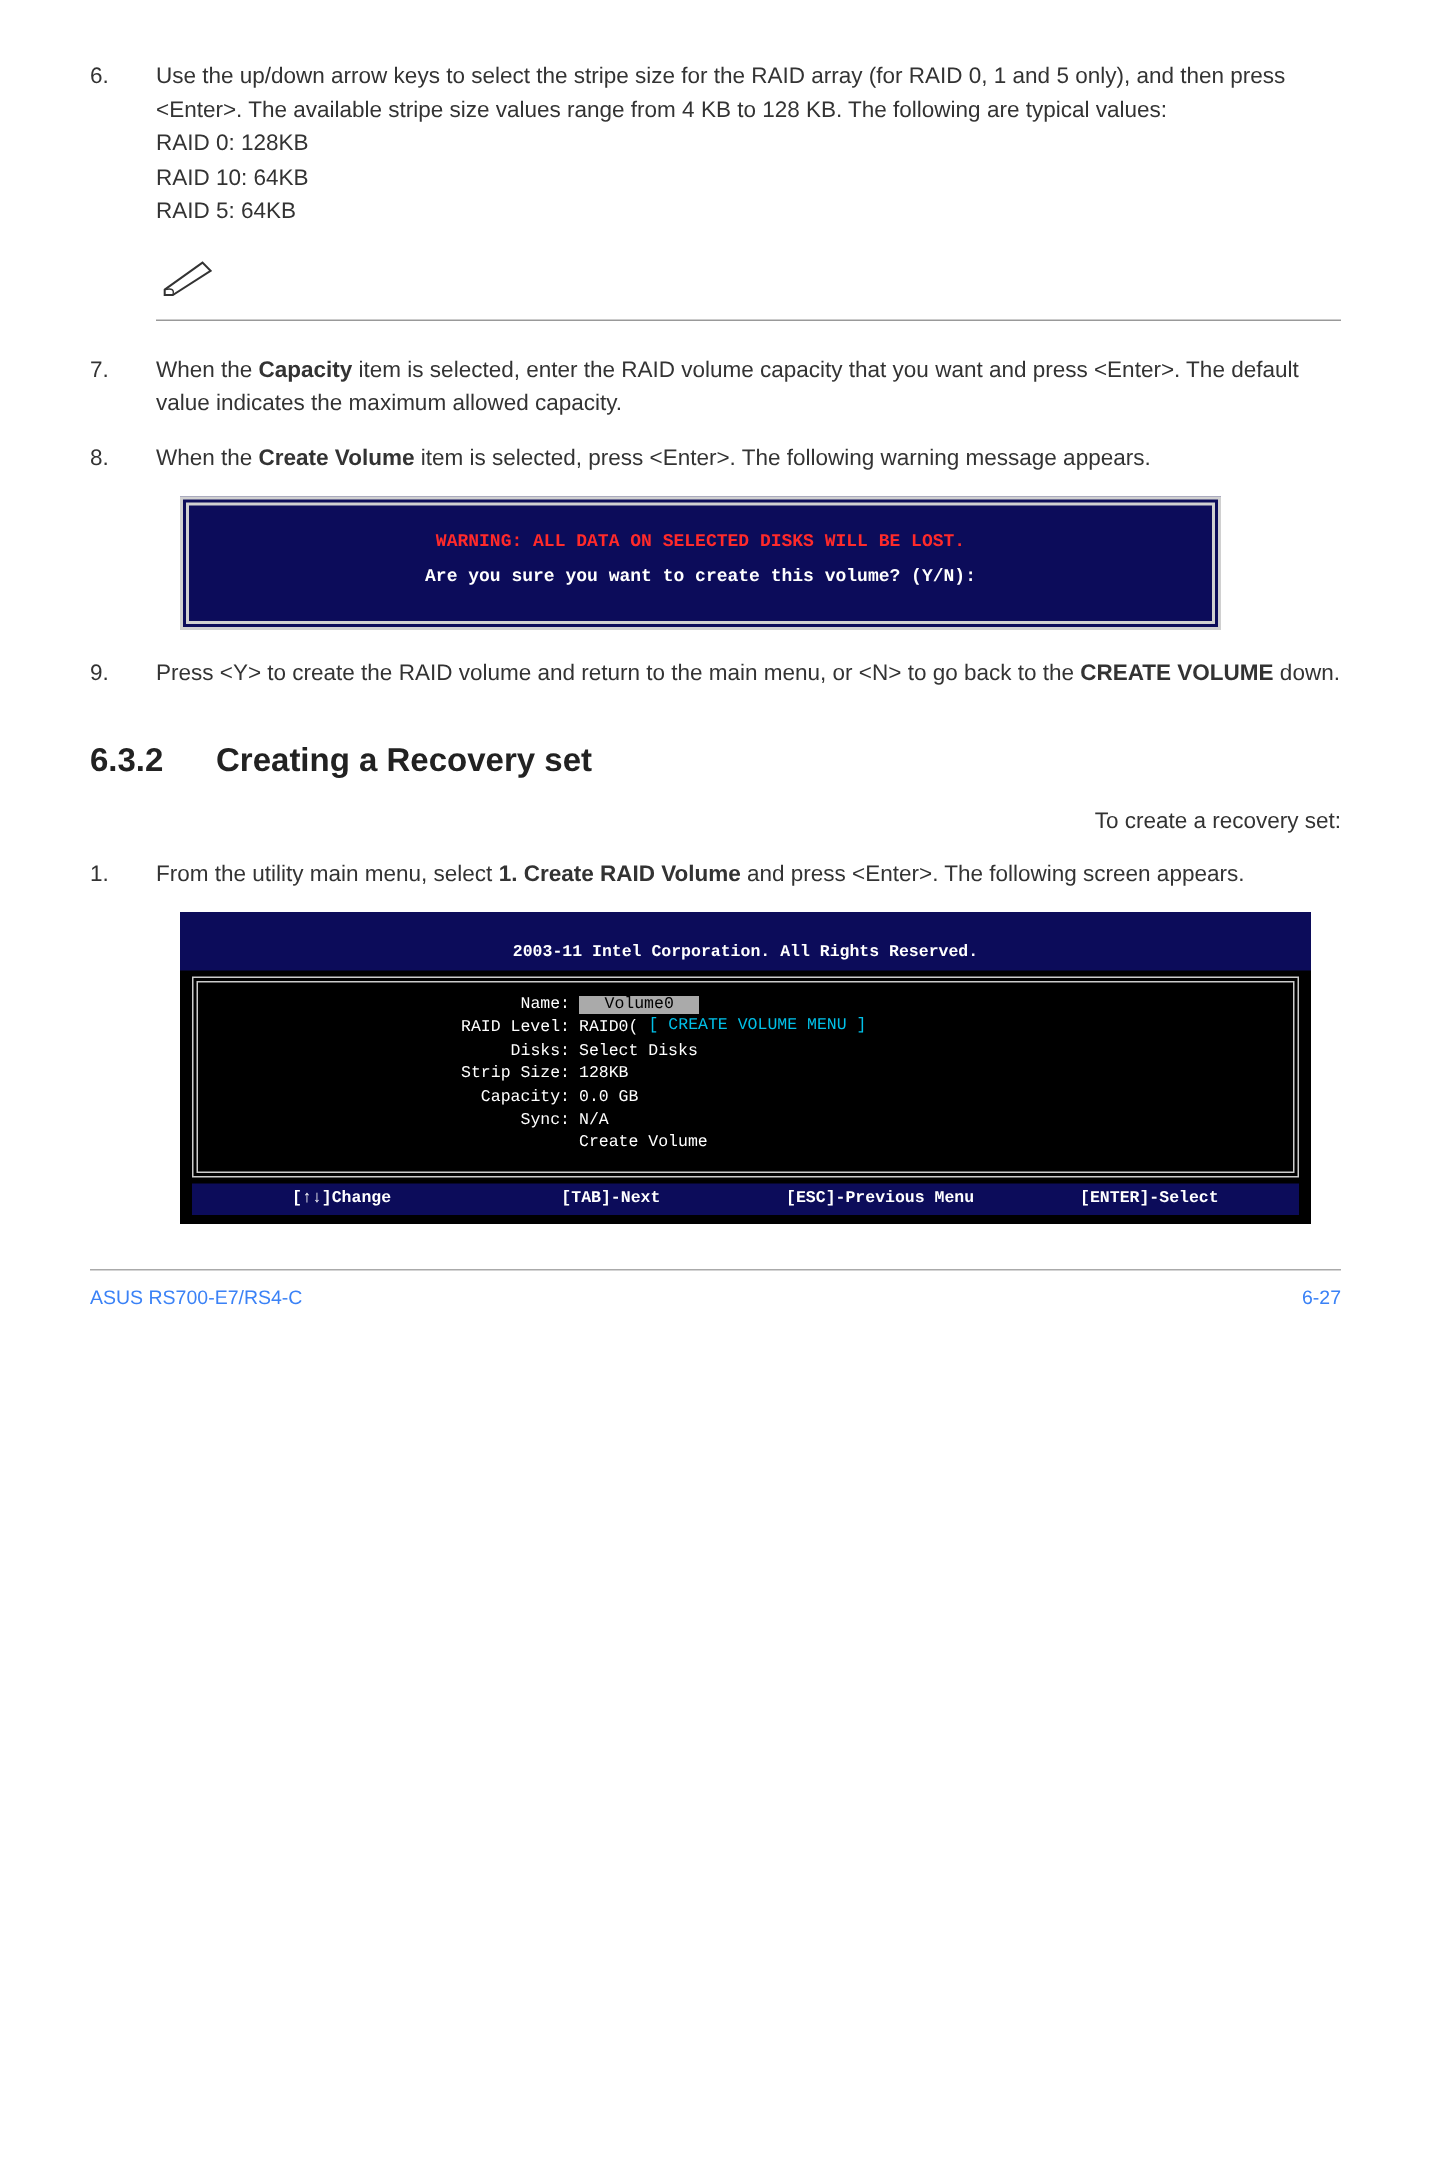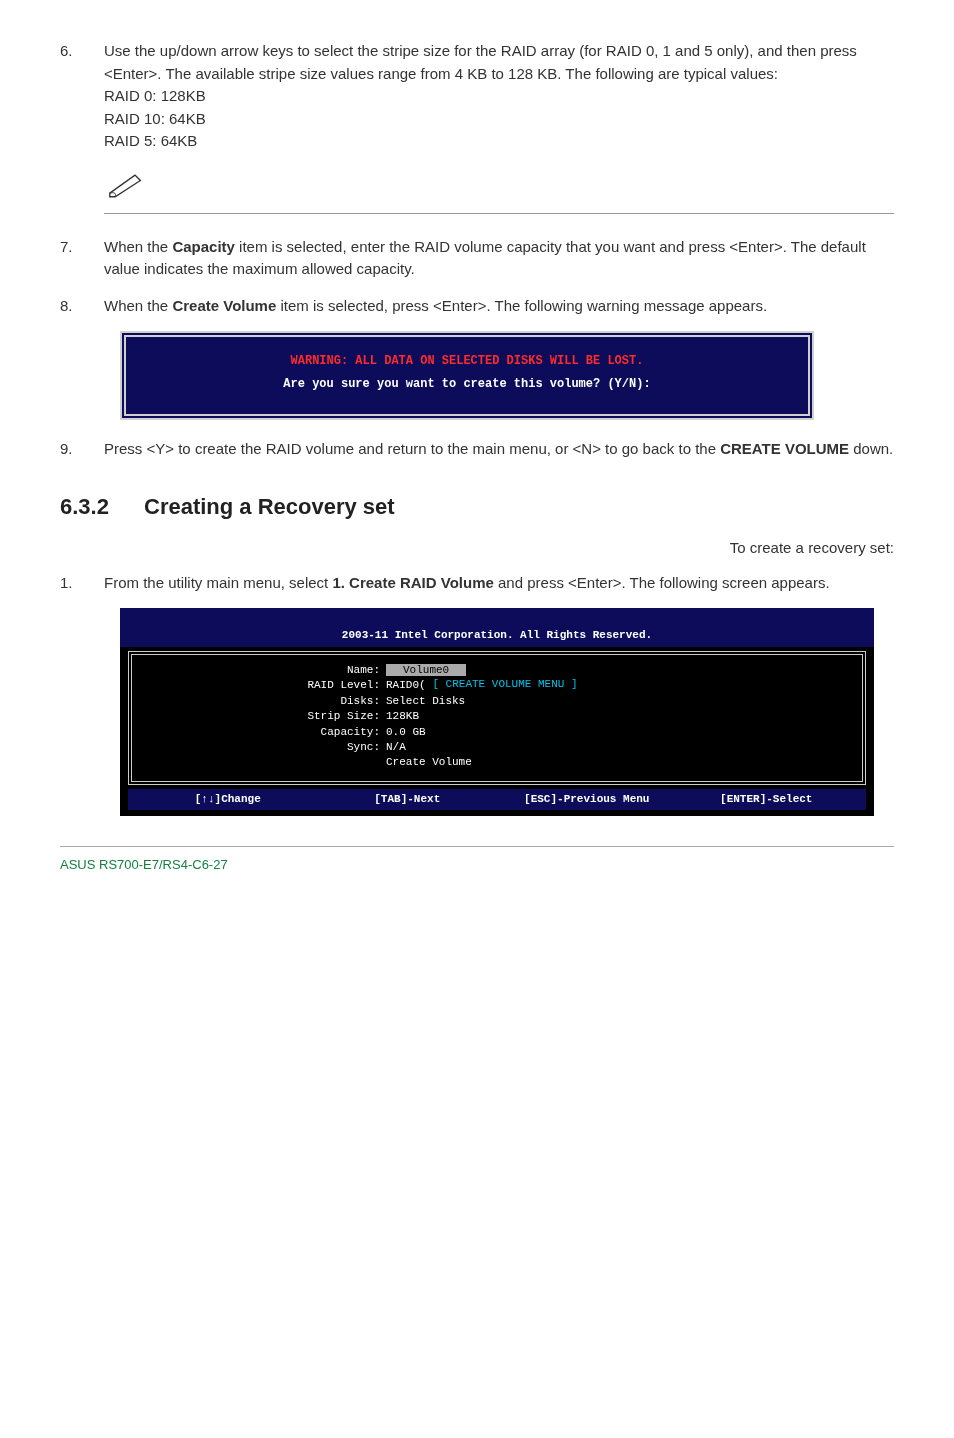--- a/index.html
+++ b/index.html
@@ -101,25 +101,25 @@
   .rom-footer {
     background: #0c0c5a;
     color:#fff;
     display:flex;
     padding: 3px 10px;
     margin: 4px 8px 0 8px;
     font-weight: bold;
   }
   .rom-footer > span { flex: 1; text-align:center; white-space:nowrap; }
   .page-footer {
-    display:flex; justify-content: flex-start;
+    display:flex; justify-content: space-between;
     border-top: 1px solid #aaa;
     padding-top: 8px;
     font-size: 13px;
-    color:#15803d;
+    color:#3b82f6;
     margin-top: 20px;
   }
 </style>
 </head>
 <body>
 
 <div class="num-item">
   <div class="num">6.</div>
   <div class="body">
     <span>Use the up/down arrow keys to select the stripe size for the RAID array (for RAID 0, 1 and 5 only), and then press &lt;Enter&gt;. The available stripe size values range from 4 KB to 128 KB. The following are typical values:</span><br>

